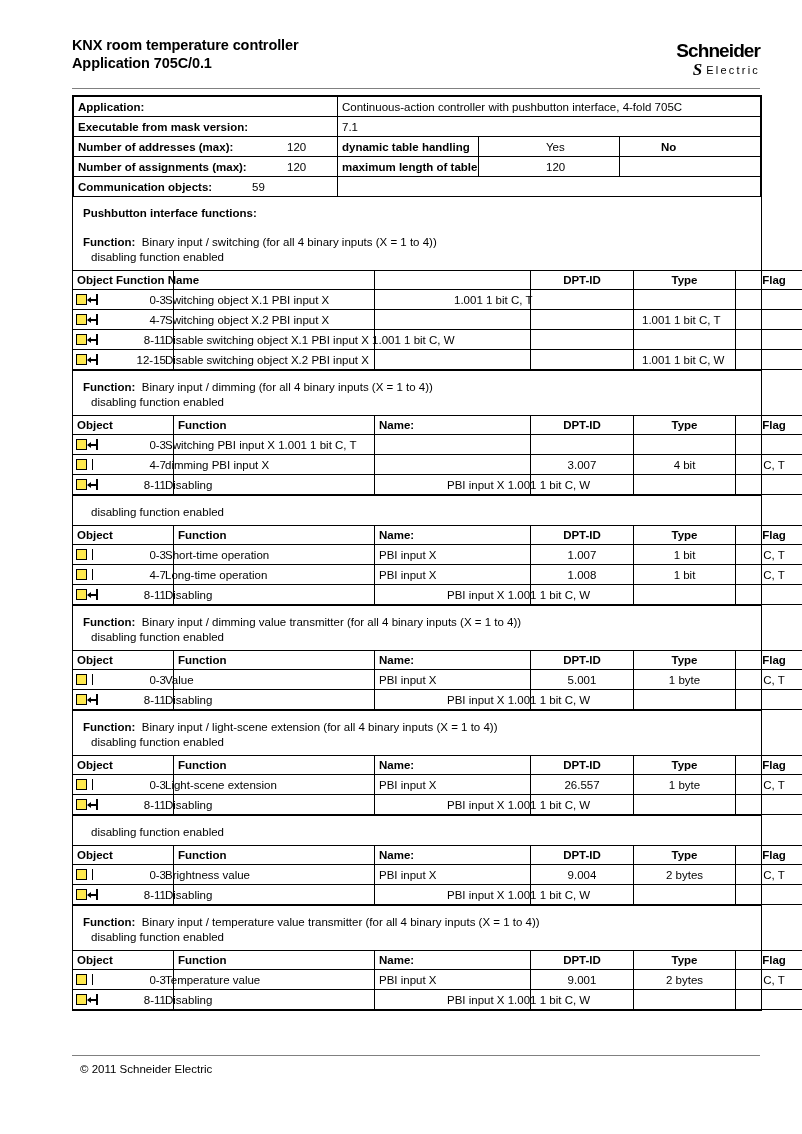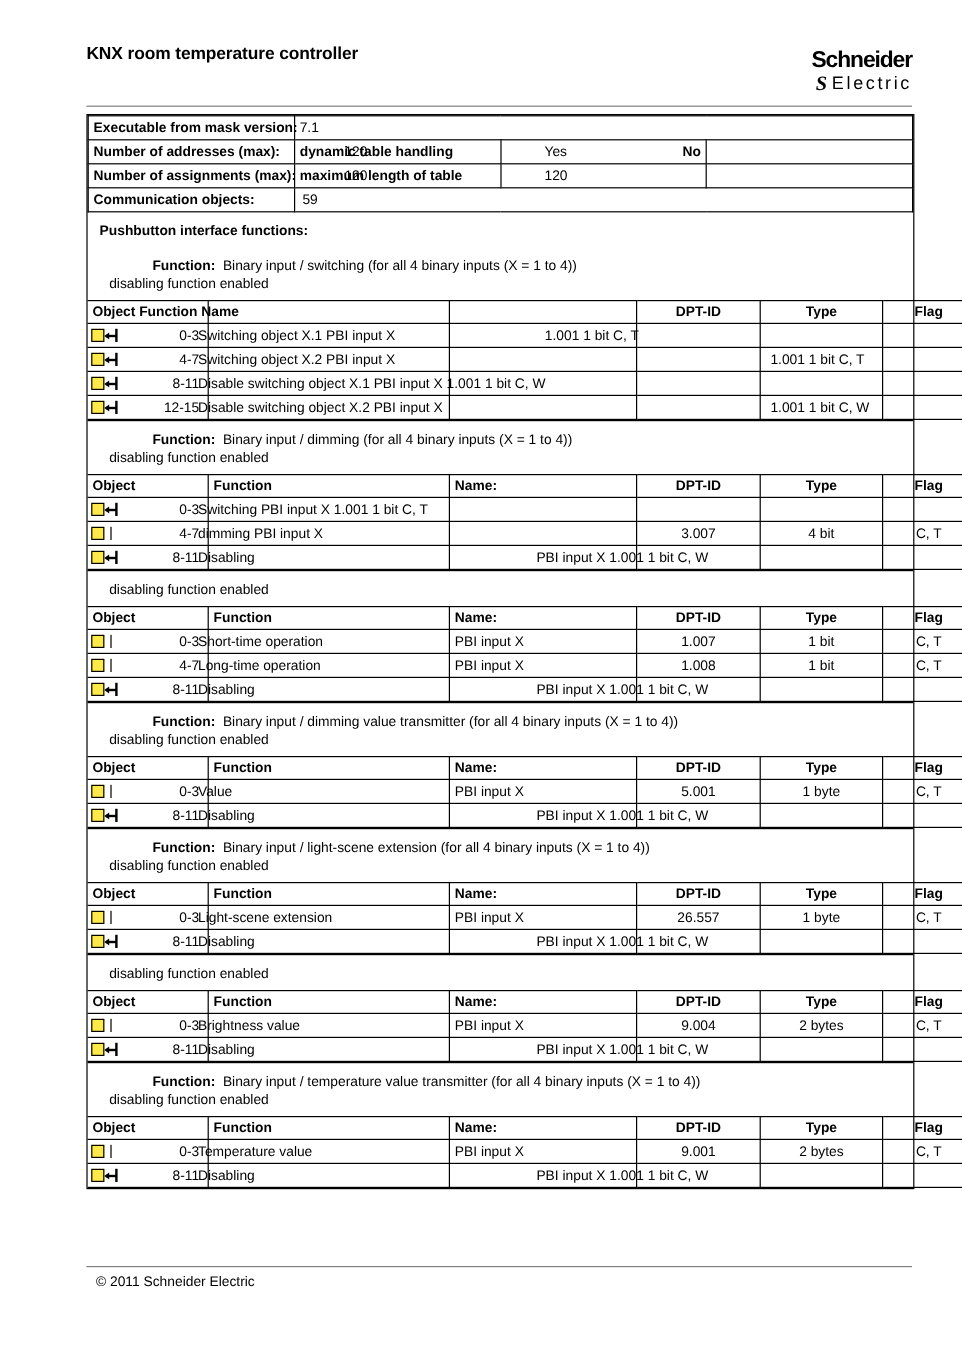--- a/index.html
+++ b/index.html
@@ -61,21 +61,21 @@
     display: inline-block;
     line-height: 1;
     font-weight: bold;
     font-size: 17px;
     font-family: "Liberation Serif", serif;
     font-style: italic;
     position: relative;
     top: 0px;
   }
   .logo-electric {
-    font-size: 15px;
+    font-size: 11px;
     letter-spacing: 2.2px;
     line-height: 14px;
   }
   .header-rule {
     position: absolute;
     left: 72px;
     right: 42px;
     top: 88px;
     border-top: 1px solid #808080;
   }
@@ -130,21 +130,21 @@
     padding: 9px 10px 5px 10px;
     font-size: 11.5px;
     line-height: 15px;
   }
   .sec-head .pb-title {
     font-weight: bold;
     font-size: 11.5px;
     display: block;
     margin-bottom: 14px;
   }
-  .fn-line { display: block; margin-left: 44px; }
+  .fn-line { display: block; }
   .fn-lbl { font-weight: bold; }
   .fn-sub { display: block; padding-left: 8px; }
 
   
   table.obj {
     border-collapse: collapse;
     table-layout: fixed;
     width: 100%;
     font-size: 11.5px;
   }
@@ -264,35 +264,40 @@
   }
 </style>
 </head>
 <body>
 
 <div class="page">
 
   <div class="doc-header">
     <div class="doc-title">
       <div>KNX room temperature controller</div>
+      <div>Application 705C/0.1</div>
     </div>
     <div class="logo">
       <span class="logo-word">Schneider</span>
       <span class="logo-sub">
         <span class="logo-mark">S</span>
         <span class="logo-electric">Electric</span>
       </span>
     </div>
   </div>
   <div class="header-rule"></div>
 
   <div class="frame">
 
     <table class="t info">
       <tbody>
+          <tr>
+        <td class="lbl" style="width:255px">Application:</td>
+        <td colspan="3">Continuous-action controller with pushbutton interface, 4-fold 705C</td>
+      </tr>
       <tr>
         <td class="lbl">Executable from mask version:</td>
         <td colspan="3">7.1</td>
       </tr>
       <tr>
         <td class="lbl ovf">
           <span>Number of addresses (max):</span>
           <span class="spill" style="left:213px;font-weight:normal">120</span>
         </td>
         <td class="lbl ovf" style="width:190px">

